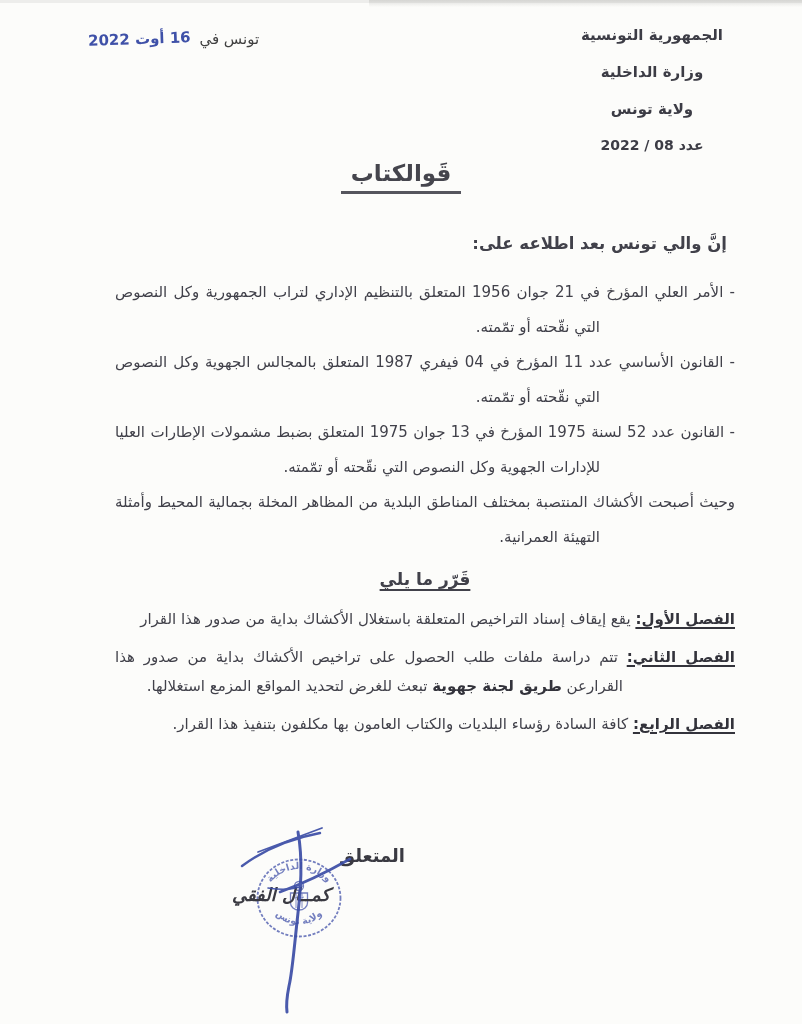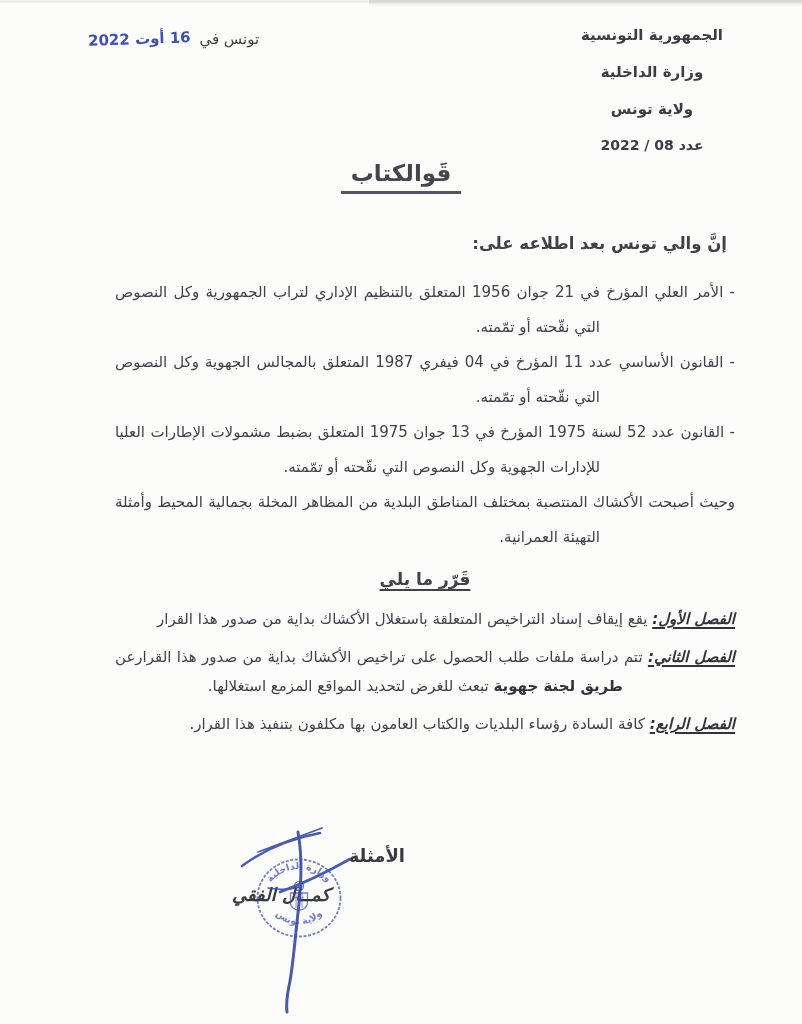--- a/index.html
+++ b/index.html
@@ -32,21 +32,21 @@
   
   .body-col{position:absolute;top:234px;right:67px;width:620px;direction:rtl;
     text-align:justify;font-size:15px;color:#41414a;}
   .intro{font-weight:bold;font-size:16.5px;margin:0 8px 22px;text-align:right;}
   .preamble p{margin:0;line-height:35px;padding-right:135px;text-indent:-135px;}
   .ruling-head{text-align:center;margin:14px 0 16px;text-indent:0;}
   .ruling-head span{font-weight:bold;font-size:17px;text-decoration:underline;
     text-decoration-thickness:1.5px;text-underline-offset:4px;text-align:right;}
   .articles p{margin:0 0 9px;line-height:29px;padding-right:112px;text-indent:-112px;}
   .art-label{font-weight:bold;color:#33333b;text-decoration:underline;
-    text-decoration-thickness:1.6px;text-underline-offset:3px;font-style:italic;}
+    text-decoration-thickness:1.6px;text-underline-offset:3px;}
   .art-bold{font-weight:bold;color:#33333b;}
 
   
   .signature{position:absolute;left:150px;top:824px;width:330px;height:205px;direction:rtl;}
   .sig-title{position:absolute;top:21px;right:75px;font-size:18px;font-weight:bold;color:#3a3a42;}
   .sig-name{position:absolute;top:60px;right:150px;font-size:18px;font-weight:bold;color:#3a3a42;font-style:italic;}
   .stamp-svg{position:absolute;left:104px;top:32px;opacity:.82;}
   .strokes-svg{position:absolute;left:0;top:0;}
 </style>
 </head>
@@ -109,21 +109,21 @@
         <textPath href="#stBot" startOffset="50%" text-anchor="middle">ولاية تونس</textPath>
       </text>
       <g stroke="#5563b2" fill="none" stroke-width="1.3">
         <circle cx="45" cy="30" r="4.5"></circle>
         <path d="M 36.5 37 h 17 v 10 a 8.5 7 0 0 1 -17 0 z"></path>
         <path d="M 42 37 v 15 M 48 37 v 15" stroke-width="0.9"></path>
         <path d="M 38 41 q 3 2 6 0 q 3 2 6 0" stroke-width="0.8"></path>
       </g>
     </svg>
 
-    <span class="sig-title">الأمثلة</span>
+    <span class="sig-title">المتعلق</span>
     <span class="sig-name">كمــال الفقي</span>
 
     <svg class="strokes-svg" width="330" height="205" viewBox="0 0 330 205">
       <g stroke="#3b4da6" fill="none" stroke-linecap="round" opacity="0.92">
         <path d="M 148 8 C 153 36 151 64 147 98 C 144 126 142 150 139 162 C 137 172 136 180 137 188" stroke-width="3"></path>
         <path d="M 92 42 C 112 27 138 15 170 9" stroke-width="2.4"></path>
         <path d="M 108 28 L 172 4" stroke-width="1.8"></path>
         <path d="M 130 68 C 152 60 177 48 200 35" stroke-width="2.6"></path>
         <path d="M 118 64 C 130 66 142 66 152 62" stroke-width="1.6"></path>
       </g>

